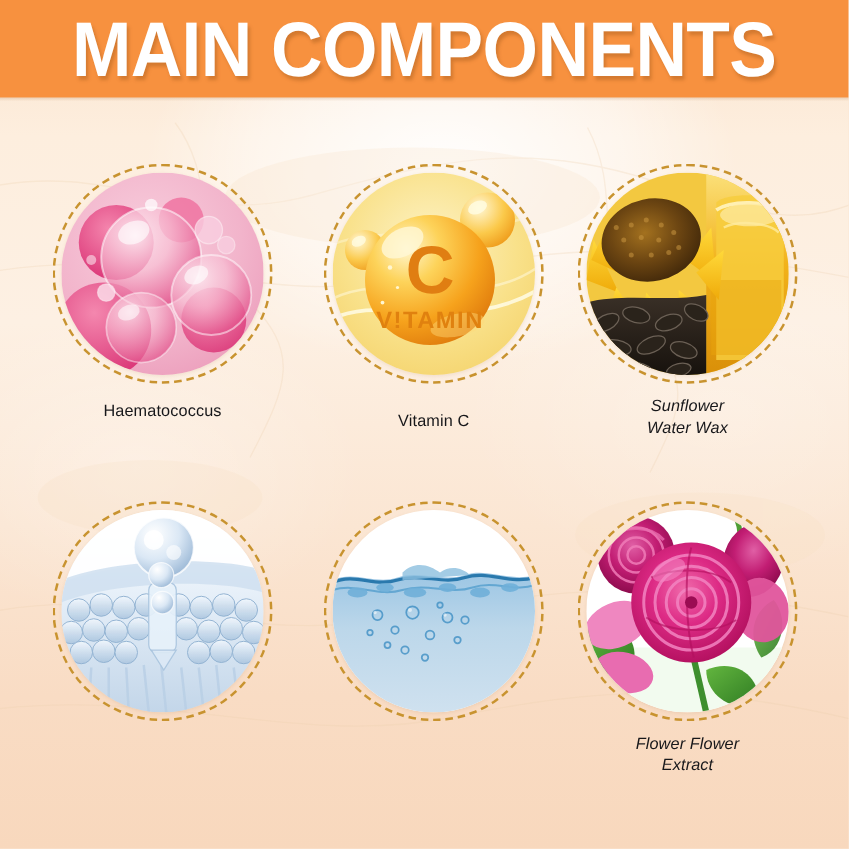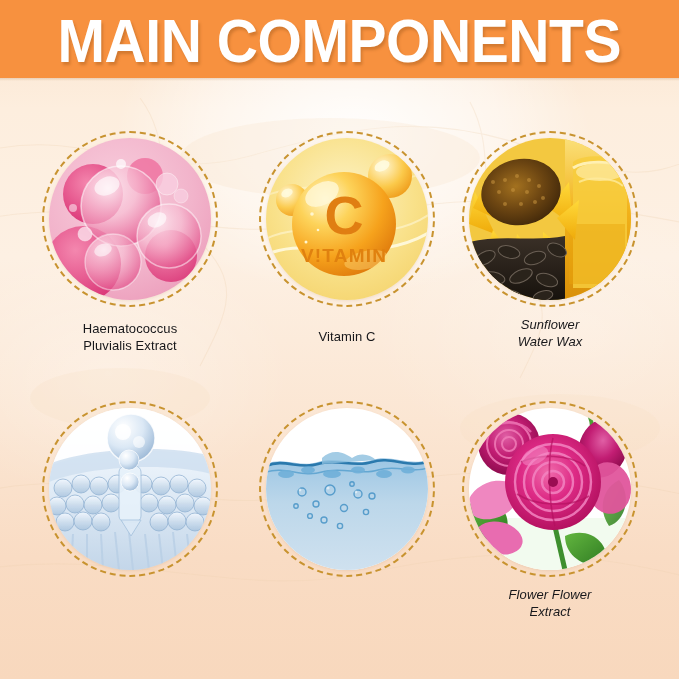--- a/index.html
+++ b/index.html
@@ -148,21 +148,20 @@
             <circle cx="118" cy="46" r="11" fill="#f9cfe0" opacity=".8" stroke="#fff" stroke-opacity=".55"></circle>
             <circle cx="132" cy="58" r="7" fill="#f9cfe0" opacity=".75" stroke="#fff" stroke-opacity=".5"></circle>
             <circle cx="36" cy="96" r="7" fill="#fbdbe8" opacity=".85" stroke="#fff" stroke-opacity=".5"></circle>
             <circle cx="72" cy="26" r="5" fill="#ffffff" opacity=".7"></circle>
             <circle cx="24" cy="70" r="4" fill="#ffffff" opacity=".5"></circle>
           </svg>
         </div>
       </div>
       <div class="label">
         <div>Haematococcus</div>
-        <div>Pluvialis Extract</div>
       </div>
     </div>
 
     <div class="cell r1 c2">
       <div class="ring">
         <div class="disc">
           <svg viewBox="0 0 162 162">
             <defs>
               <radialGradient id="ybg" cx="48%" cy="38%" r="78%">
                 <stop offset="0%" stop-color="#fdf3c8"></stop>

